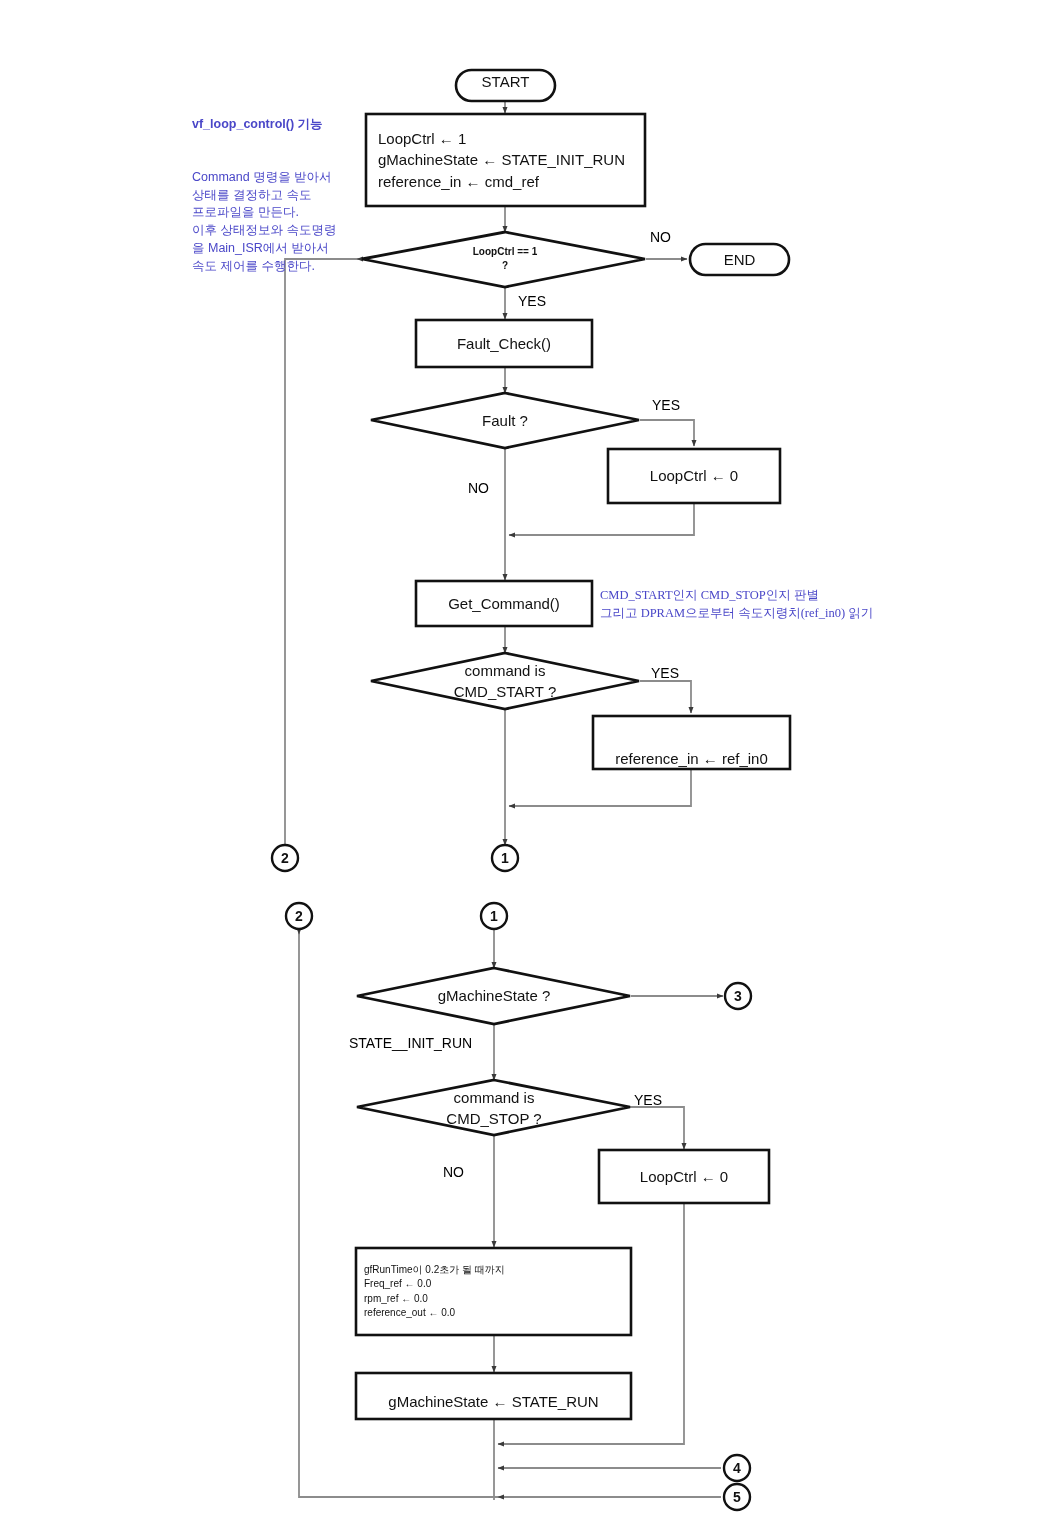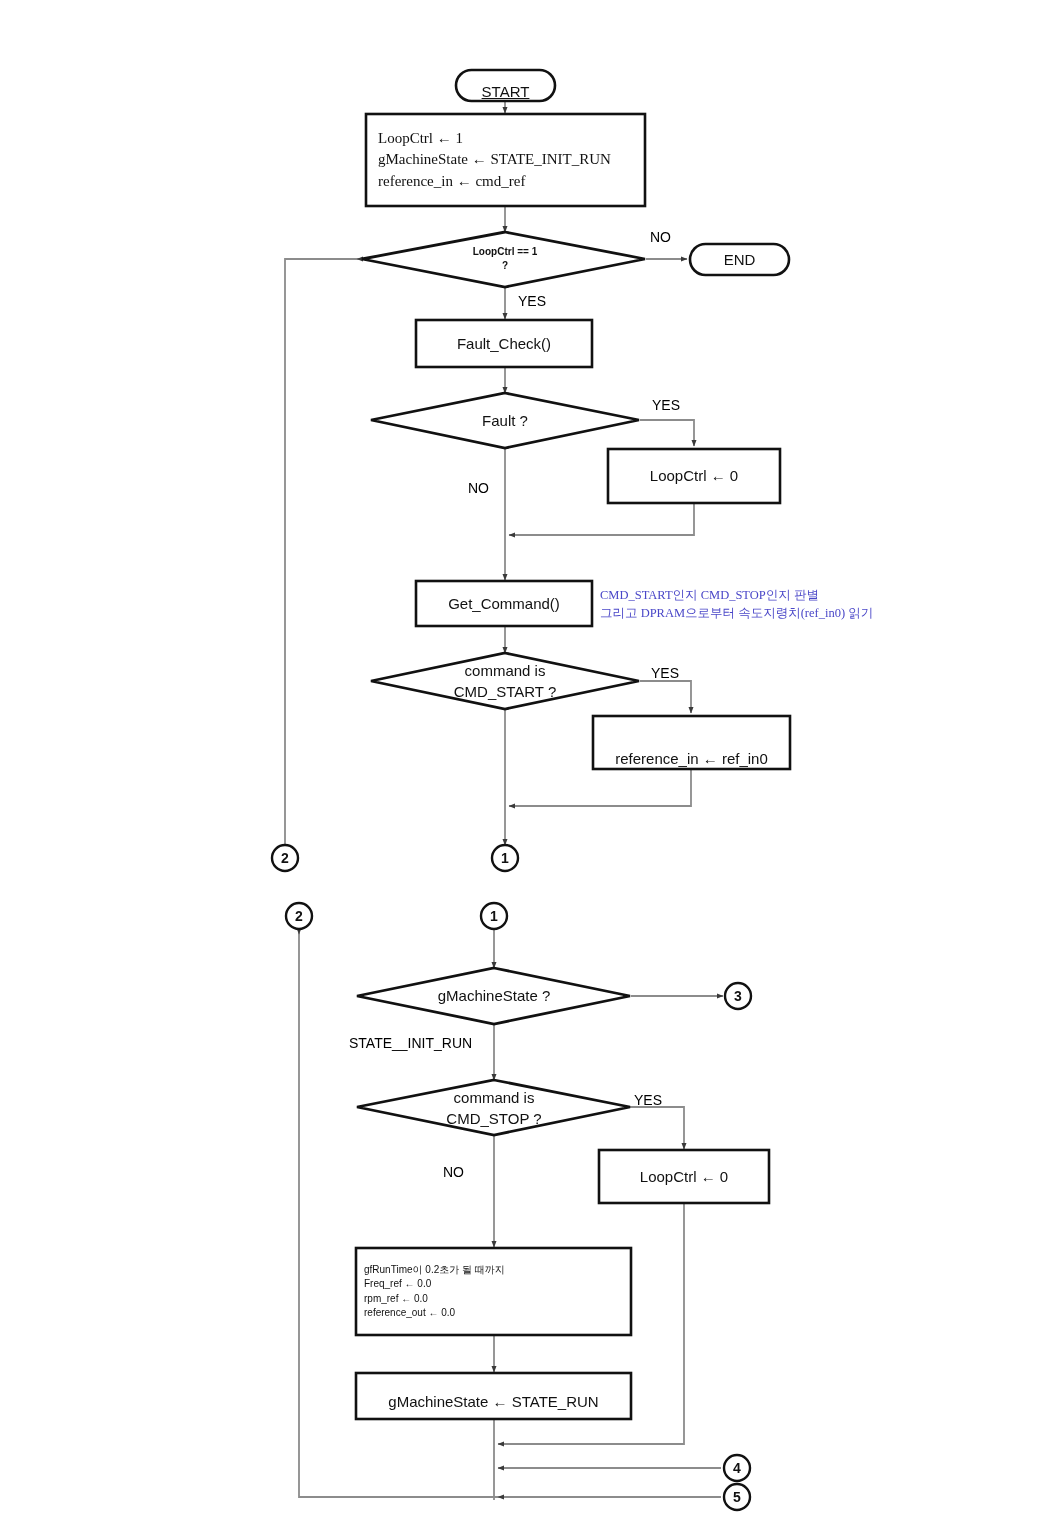--- a/index.html
+++ b/index.html
@@ -173,29 +173,38 @@
       <polygon points="494,1080 630,1107 494,1135 357,1107" fill="#ffffff" stroke="#111111" stroke-width="2.8"></polygon>
 
       <rect x="599" y="1150" width="170" height="53" fill="#ffffff" stroke="#111111" stroke-width="2.6"></rect>
 
       <rect x="356" y="1248" width="275" height="87" fill="#ffffff" stroke="#111111" stroke-width="2.6"></rect>
 
       <rect x="356" y="1373" width="275" height="46" fill="#ffffff" stroke="#111111" stroke-width="2.6"></rect>
     </g>
   </svg>
 
+  <div class="annotation" style="left:192px; top:80px; width:170px;">
+    <div class="hdr">vf_loop_control() 기능</div>
+    <div>Command 명령을 받아서
+상태를 결정하고 속도
+프로파일을 만든다.
+이후 상태정보와 속도명령
+을 Main_ISR에서 받아서
+속도 제어를 수행한다.</div>
+  </div>
 
   <div class="annotation blue2" style="left:600px; top:586px; width:330px;">CMD_START인지 CMD_STOP인지 판별
 그리고 DPRAM으로부터 속도지령치(ref_in0) 읽기</div>
 
-  <div class="node-text" style="left:456px; top:76px; width:99px; height:31px;text-decoration:underline;">START</div>
+  <div class="node-text" style="left:456px; top:66px; width:99px; height:31px;">START</div>
 
   <div class="node-text" style="left:690px; top:244px; width:99px; height:31px;">END</div>
 
-  <div class="node-text left" style="left:378px; top:114px; width:265px; height:92px;font-family:Liberation Serif, serif;">LoopCtrl ← 1
+  <div class="node-text left" style="left:378px; top:114px; width:265px; height:92px;">LoopCtrl ← 1
 gMachineState ← STATE_INIT_RUN
 reference_in ← cmd_ref</div>
 
   <div class="node-text" style="left:405px; top:231px; width:200px; height:56px; font-size:10px;font-weight:bold;">LoopCtrl == 1
 ?</div>
 
   <div class="node-text" style="left:425px; top:393px; width:160px; height:55px;">Fault ?</div>
 
   <div class="node-text" style="left:416px; top:320px; width:176px; height:47px;">Fault_Check()</div>
 

